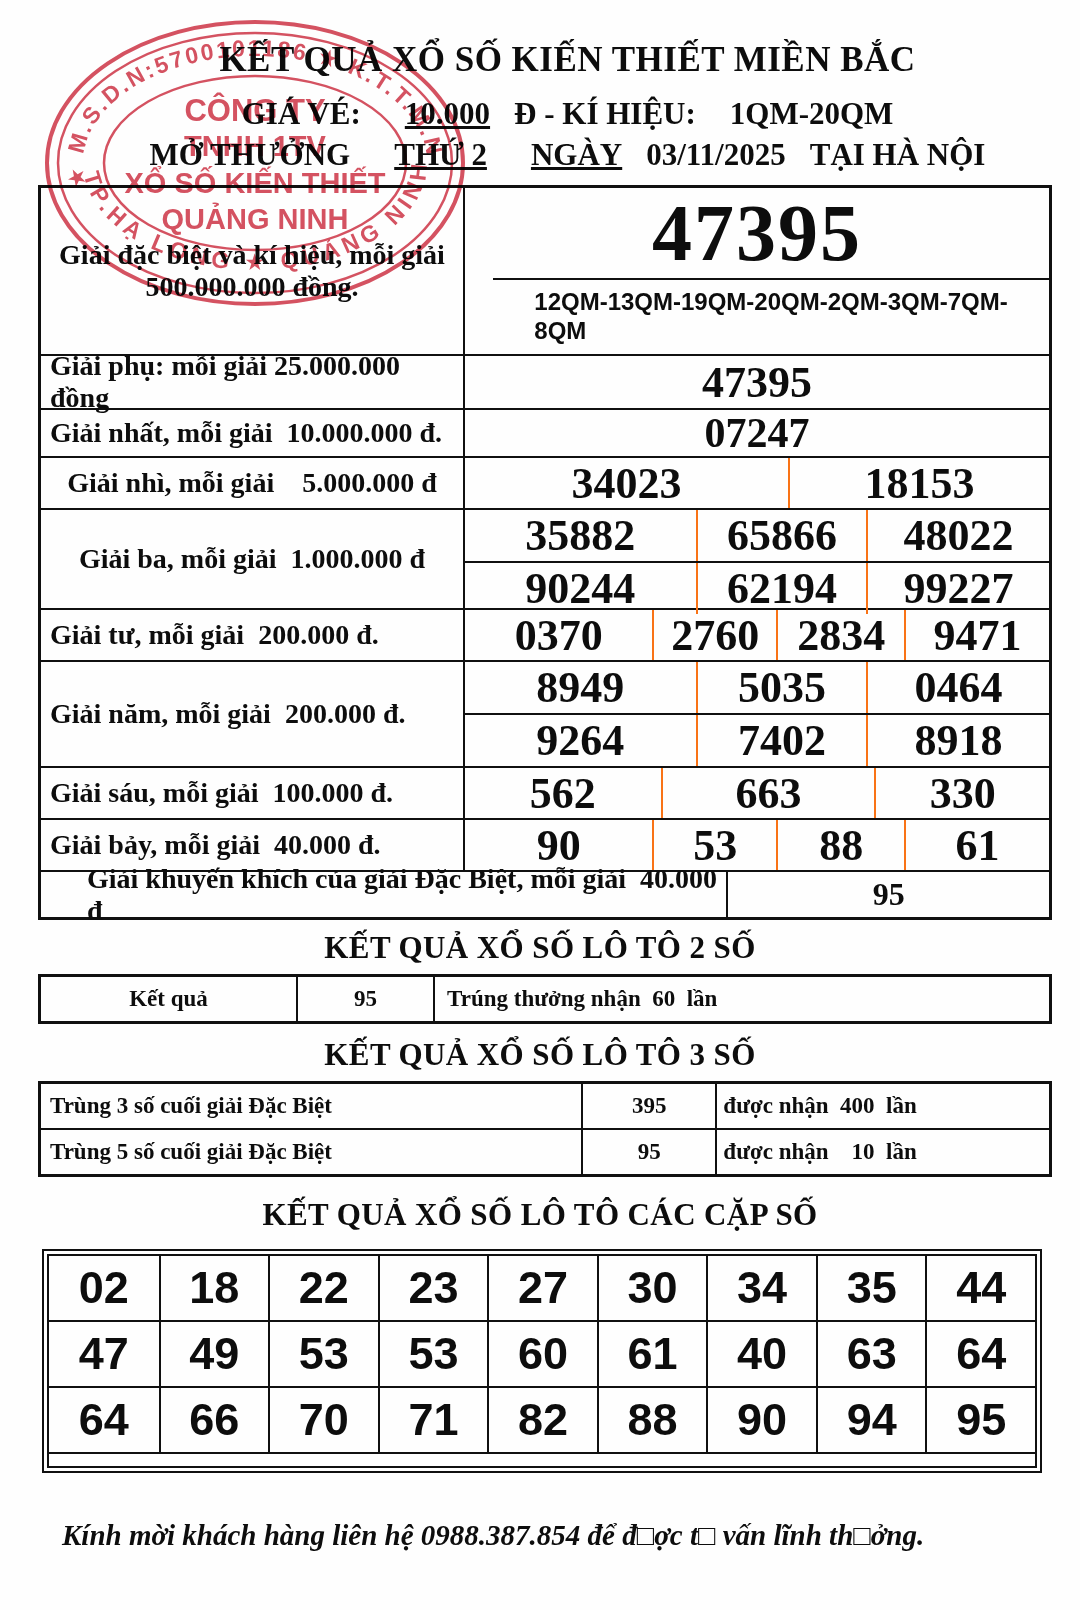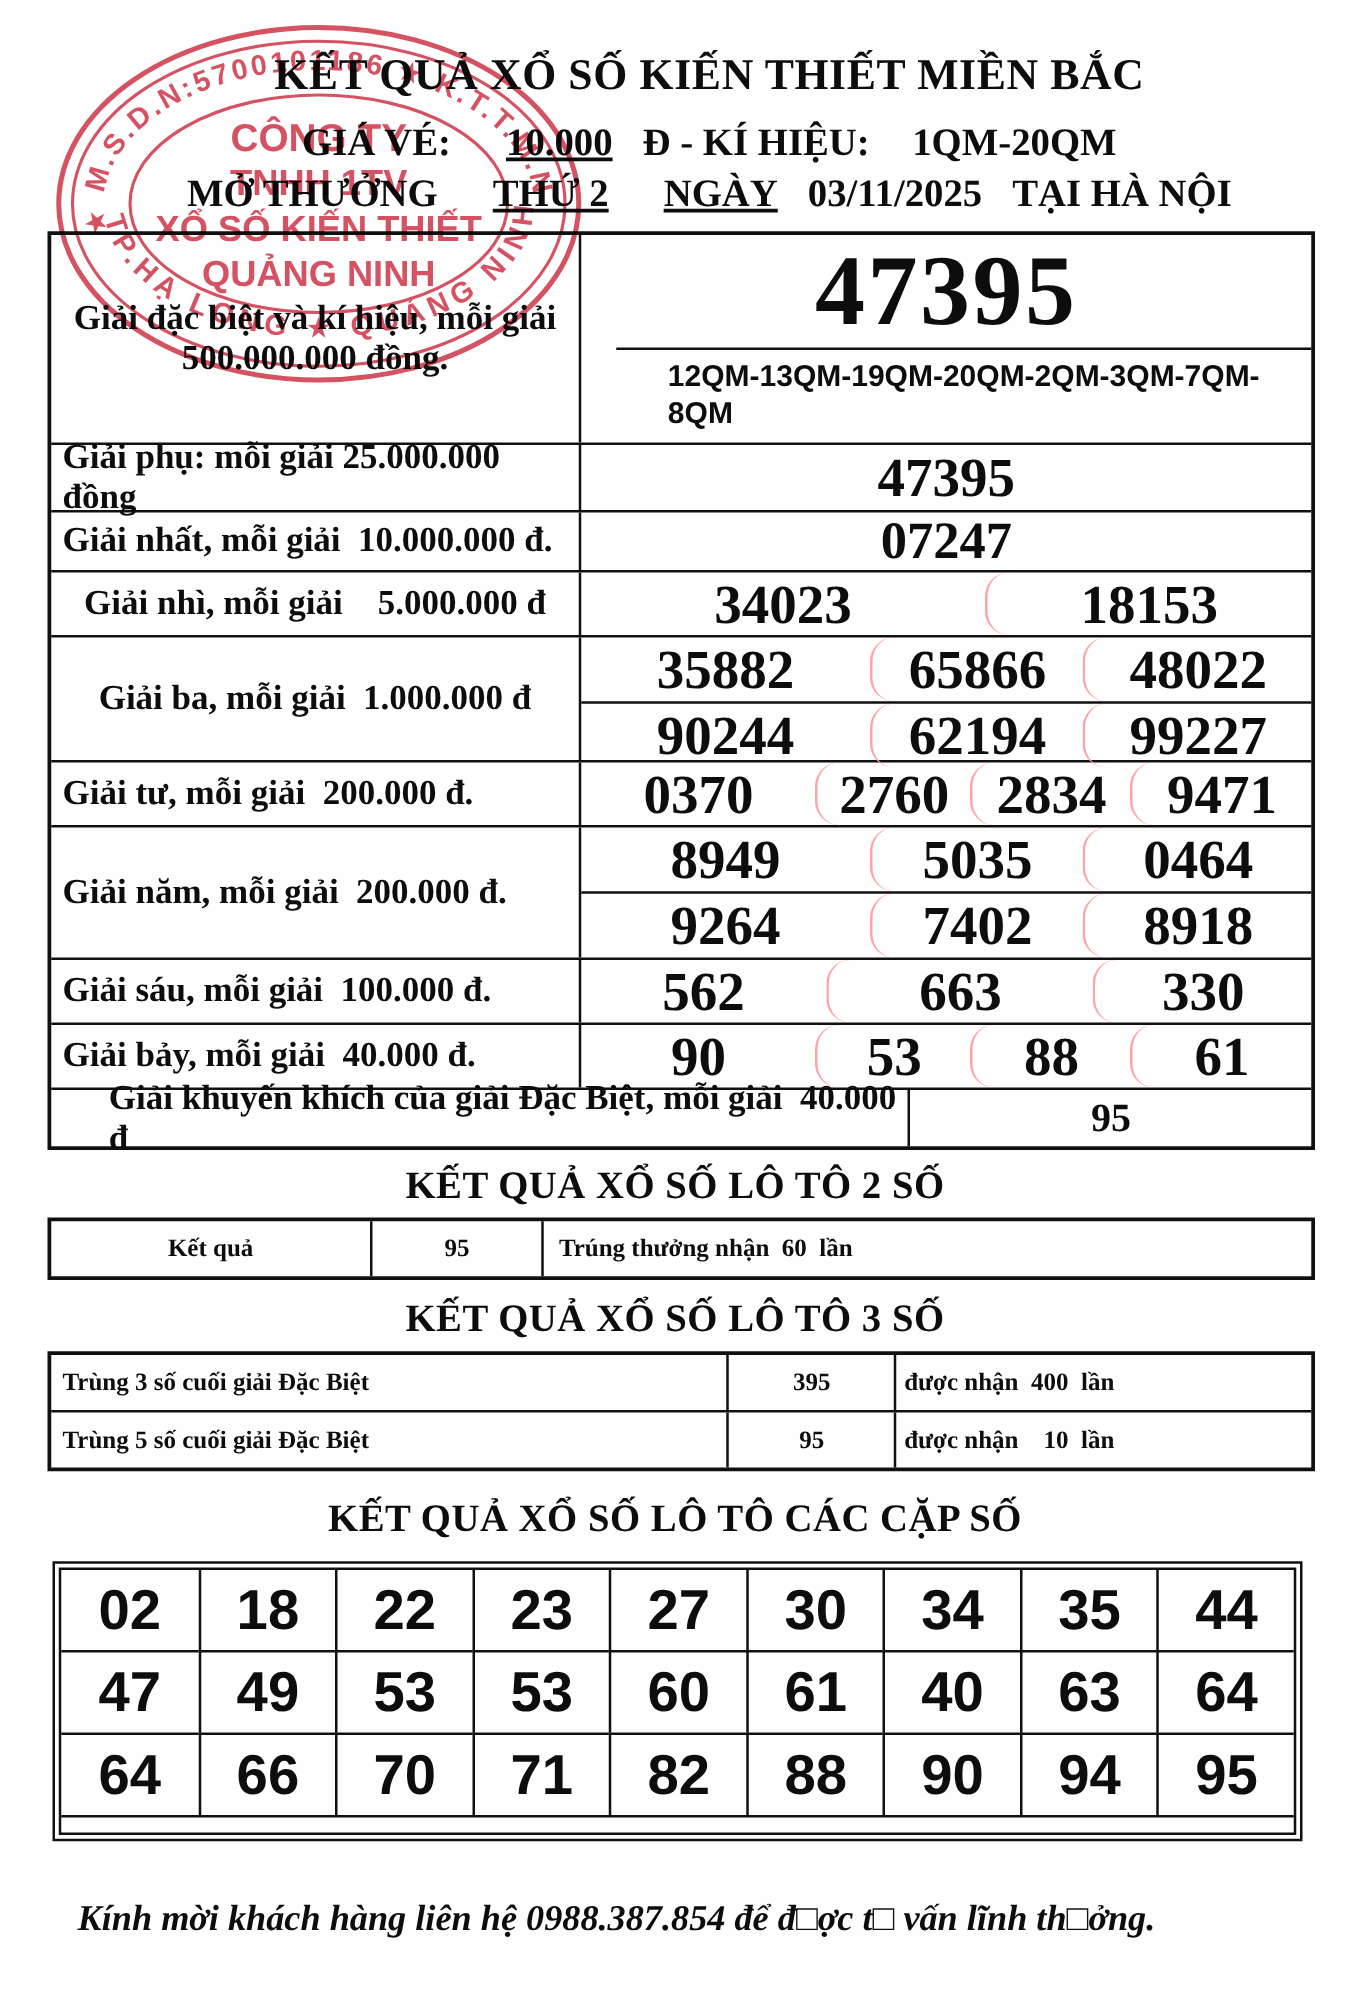--- a/index.html
+++ b/index.html
@@ -25,21 +25,21 @@
   .trow:first-child{border-top:none;}
   .lcell{width:424px;border-right:2px solid #101010;display:flex;align-items:center;
          font-size:28px;font-weight:bold;padding-left:9px;box-sizing:border-box;white-space:pre-wrap;}
   .lcell.center{justify-content:center;text-align:center;padding-left:0;}
   .vals{flex:1;display:flex;}
   .vals.stack{flex-direction:column;}
   .vrow{display:flex;flex:1;}
   .vrow + .vrow{border-top:2px solid #101010;}
   .vc{display:flex;align-items:center;justify-content:center;
       font-size:44px;font-weight:bold;box-sizing:border-box;}
-  .vc + .vc{border-left:2px solid #fca5a5;border-radius:19px;}
+  .vc + .vc{border-left:2px solid #f97316;}
   
   .cols2 .c1{width:55.3%;} .cols2 .c2{width:44.7%;}
   .cols3a .c1{width:39.5%;} .cols3a .c2{width:29.2%;} .cols3a .c3{width:31.3%;}
   .cols3b .c1{width:33.5%;} .cols3b .c2{width:36.6%;} .cols3b .c3{width:29.9%;}
   .cols4 .c1{width:32.1%;} .cols4 .c2{width:21.2%;} .cols4 .c3{width:21.9%;} .cols4 .c4{width:24.8%;}
   .sp-num{height:90px;display:flex;align-items:center;justify-content:center;
           font-size:80px;font-weight:bold;letter-spacing:2px;}
   .sp-sym{border-top:2px solid #101010;flex:1;display:flex;align-items:center;justify-content:center;
           font-family:"Liberation Sans","DejaVu Sans",sans-serif;font-size:24px;font-weight:bold;
           line-height:1.2;text-align:left;white-space:pre-line;margin-left:28px;}
@@ -48,21 +48,21 @@
           border-left:2px solid #101010;}
 
   
   .stitle{text-align:center;font-size:31px;font-weight:bold;letter-spacing:.4px;}
   .stitle.t2{margin-top:10px;} .stitle.t3{margin-top:13px;} .stitle.tp{margin-top:20px;}
 
   
   .ltable{margin:8px 0 0 38px;width:1008px;border:3px solid #101010;box-sizing:content-box;}
   .lrow{display:flex;height:44px;}
   .lrow + .lrow{border-top:2px solid #101010;}
-  .lc{display:flex;align-items:center;font-size:20px;font-weight:bold;box-sizing:border-box;white-space:pre;}
+  .lc{display:flex;align-items:center;font-size:23px;font-weight:bold;box-sizing:border-box;white-space:pre;}
   .lc.mid{justify-content:center;border-left:2px solid #101010;border-right:2px solid #101010;}
   .l2-label{width:25.3%;justify-content:center;}
   .l2-val{width:13.8%;}
   .l2-note{flex:1;padding-left:12px;}
   .l3-label{width:53.6%;padding-left:9px;}
   .l3-val{width:13.5%;}
   .l3-note{flex:1;padding-left:6px;}
 
   
   .pairs-outer{margin:16px 0 0 42px;width:1000px;border:2px solid #101010;padding:3px;box-sizing:border-box;}

